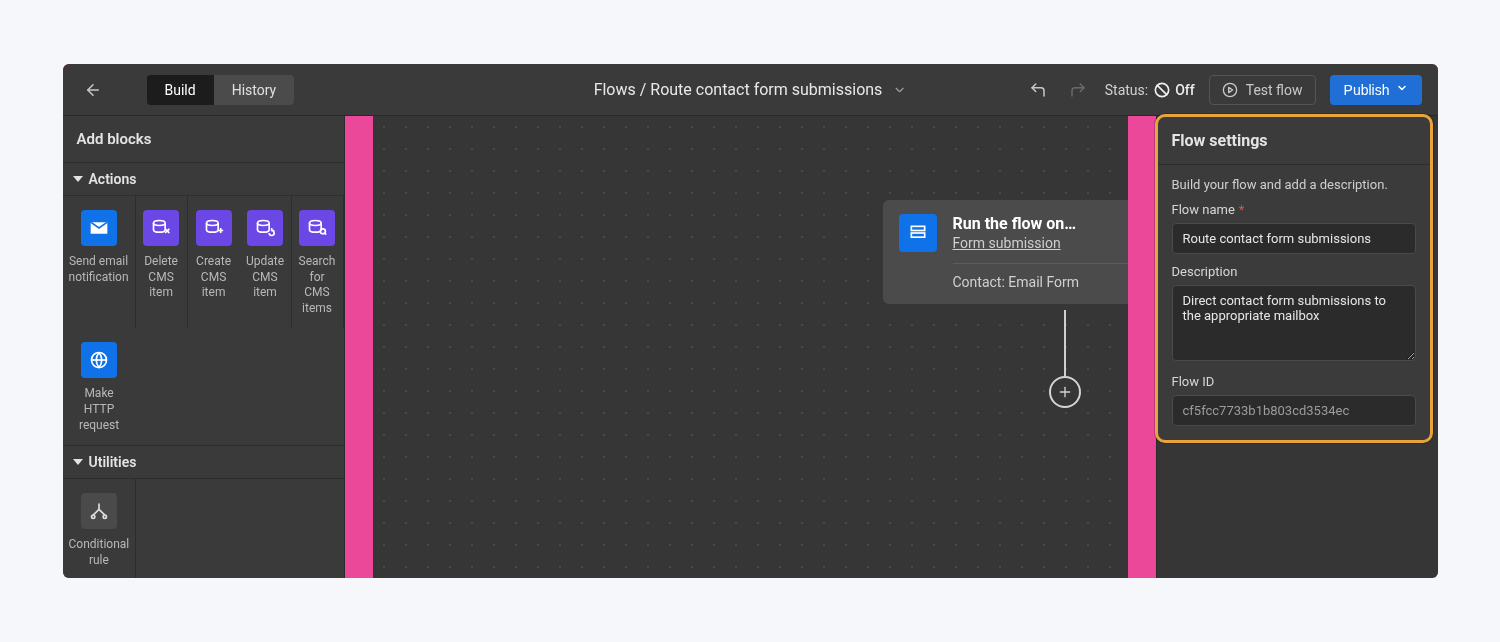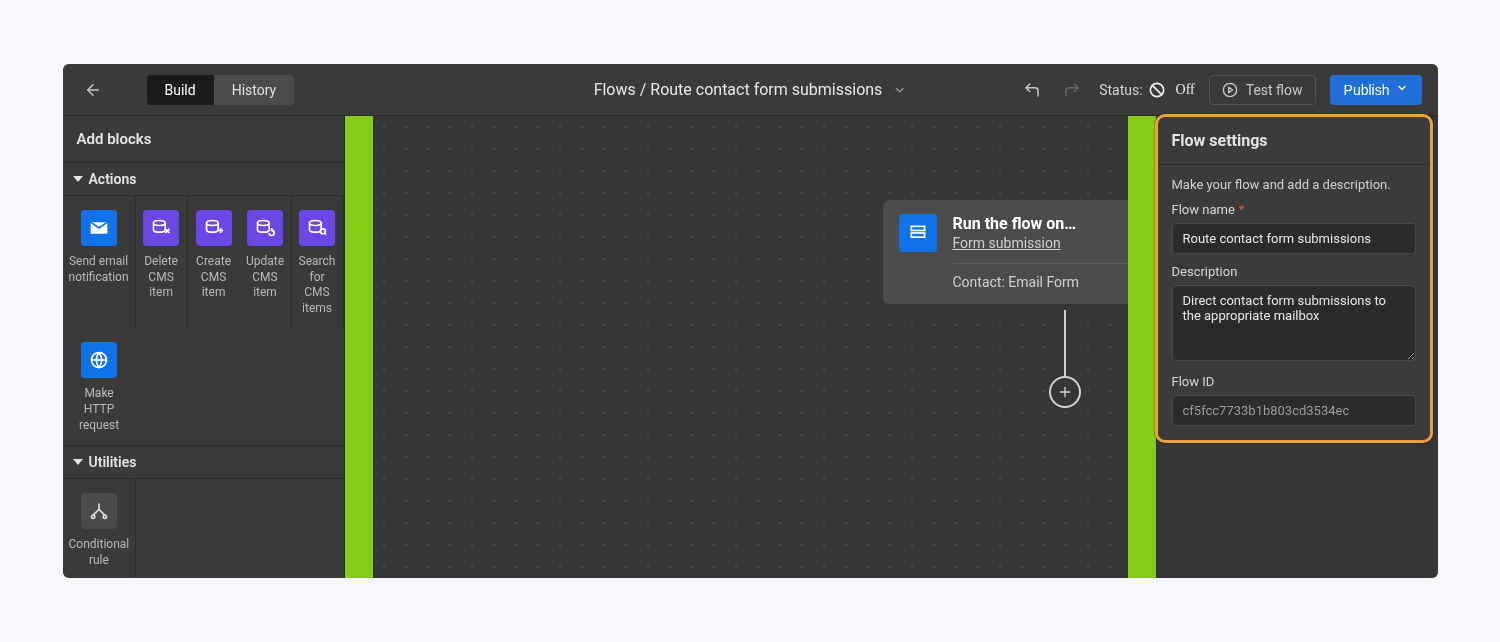--- a/index.html
+++ b/index.html
@@ -9,21 +9,21 @@
     background: #f5f7fa;
     display: flex;
     align-items: center;
     justify-content: center;
     font-size: 14px;
     color: #e4e4e4;
   }
   .app {
     width: 1375px;
     height: 514px;
-    background: #84cc16;
+    background: #ec4899;
     border-radius: 6px;
     display: flex;
     flex-direction: column;
     overflow: hidden;
     position: relative;
   }
   .topbar {
     height: 52px;
     background: #3a3a3a;
     display: flex;
@@ -69,22 +69,22 @@
     align-items:center;
     gap:14px;
   }
   .icon-btn {
     display:flex; align-items:center; justify-content:center;
     width:26px; height:26px; cursor:pointer; color:#c8c8c8;
   }
   .icon-btn.disabled { color:#6a6a6a; cursor:default;}
   .status-wrap { display:flex; align-items:center; gap:6px; color:#d0d0d0;}
   .status-off {
-    display:inline-flex; align-items:center; gap:11px;
-    color:#ececec; font-weight:500;font-family:Liberation Serif, serif;
+    display:inline-flex; align-items:center; gap:5px;
+    color:#ececec; font-weight:500;
   }
   .test-flow {
     border:1px solid #555; border-radius:4px;
     padding:6px 12px; display:flex; align-items:center; gap:8px;
     color:#c8c8c8; cursor:pointer;
   }
   .publish-btn {
     background:#1f6fd6; color:#fff;
     border-radius:4px; padding:7px 14px; display:flex; align-items:flex-start; gap:6px;
     font-weight:500; cursor:pointer;
@@ -394,21 +394,21 @@
             <line x1="5" y1="12" x2="19" y2="12"></line>
           </svg>
       </div>
     </div>
 
     <div class="right-panel"></div>
   </div>
 
   <div class="settings">
     <div class="settings-head">Flow settings</div>
-    <div class="settings-desc">Make your flow and add a description.</div>
+    <div class="settings-desc">Build your flow and add a description.</div>
 
     <div class="field">
       <div class="field-label">
         <span>Flow name</span>
         <span class="req">*</span>
       </div>
       <input class="field-input" value="Route contact form submissions" style="">
     </div>
 
     <div class="field">

